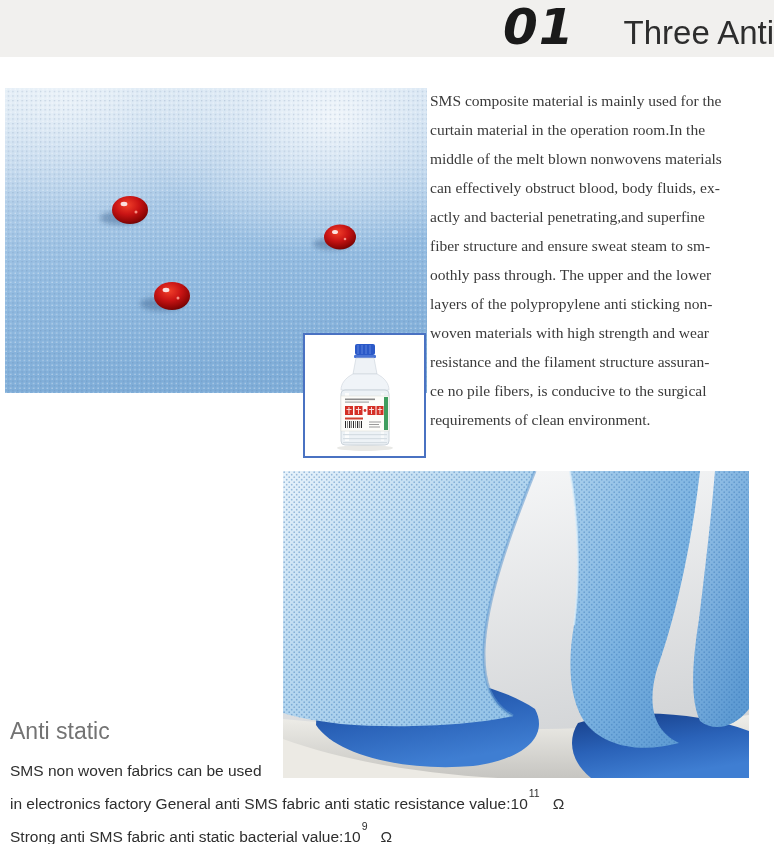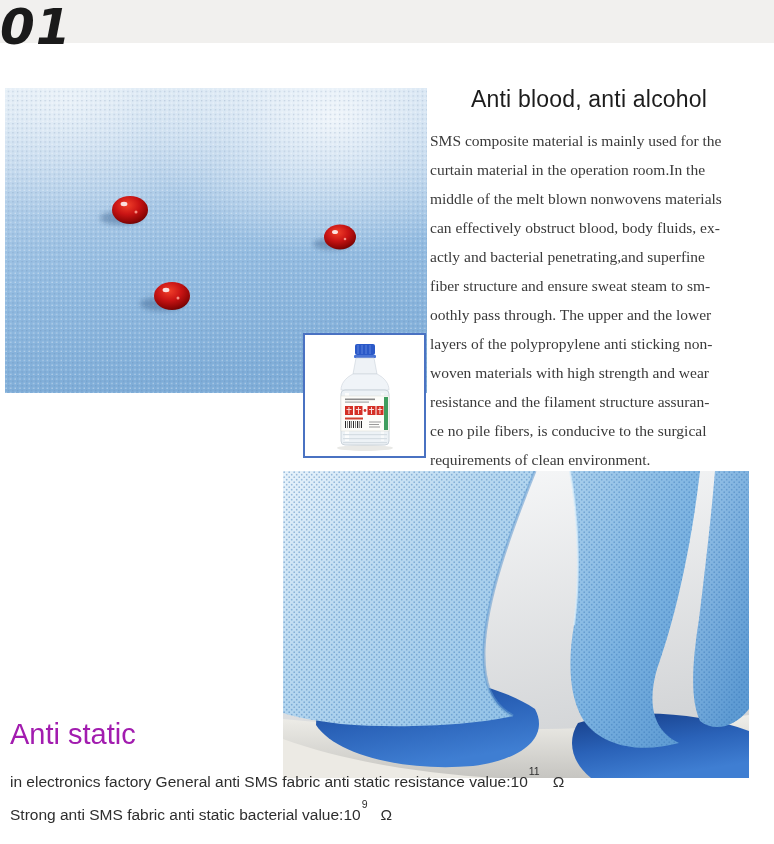--- a/index.html
+++ b/index.html
@@ -5,22 +5,22 @@
   html,body{margin:0;padding:0;}
   body{
     width:774px;height:844px;background:#ffffff;
     font-family:"Liberation Sans",sans-serif;
     position:relative;overflow:hidden;
   }
   .page{position:relative;width:774px;height:844px;}
 
   
   .band{
-    height:43px;background:#f1f0ee;
-    display:flex;align-items:baseline;justify-content:space-between;
+    height:57px;background:#f1f0ee;
+    display:flex;align-items:baseline;justify-content:flex-end;
     padding-top:1px;box-sizing:border-box;gap:31px;
   }
   .band-num{
     font-family:"DejaVu Sans",sans-serif;
     font-style:italic;font-weight:700;
     font-size:50px;line-height:52px;color:#1a1a1a;letter-spacing:1px;
   }
   .band-title{
     font-size:33px;line-height:40px;color:#2d2d2d;margin-left:18px;font-weight:400;
   }
@@ -42,33 +42,34 @@
     text-align:center;letter-spacing:0.2px;
   }
   .blood p{
     margin:0;font-size:15.5px;line-height:29px;color:#3a3a3a;
     white-space:pre-line;
     font-family:Liberation Serif, serif;
   }
 
   
   .static{position:absolute;left:10px;top:718px;width:680px;z-index:2;}
-  .static h2{margin:0 0 12px 0;font-size:29px;font-weight:400;color:#a21caf;}
+  .static h2{margin:0 0 12px 0;font-size:23px;font-weight:400;color:#737373;}
   .static p{margin:0;font-size:15.5px;line-height:28px;color:#2e2e2e;}
   .static sup.pow{
     font-size:10.5px;position:relative;top:-6px;margin:0 13px 0 1px;
   }
 </style>
 </head>
 <body>
 
 <div class="page">
 
   <header class="band">
     <span class="band-num">01</span>
+    <span class="band-title">Three Anti</span>
   </header>
 
   <main class="content">
 
     <figure class="img-droplets">
       <svg viewBox="0 0 422 305" preserveAspectRatio="none">
         <defs>
           <linearGradient id="fabBg" x1="0" y1="0" x2="0.15" y2="1">
             <stop offset="0" stop-color="#dce9f4"></stop>
             <stop offset="0.28" stop-color="#b7d1ea"></stop>
@@ -120,21 +121,20 @@
         <g>
           <ellipse cx="157" cy="216" rx="22" ry="7" fill="#3c6490" opacity="0.45" filter="url(#soft)"></ellipse>
           <ellipse cx="167" cy="208" rx="18" ry="14" fill="url(#bead)"></ellipse>
           <ellipse cx="161" cy="202" rx="3.4" ry="2.2" fill="#ffffff" opacity="0.85"></ellipse>
           <circle cx="173" cy="210" r="1.5" fill="#ffb0a0" opacity="0.8"></circle>
         </g>
       </svg>
     </figure>
 
     <section class="blood">
-      <h2>Anti blood, anti alcohol</h2>
       <p>SMS composite material is mainly used for the
 curtain material in the operation room.In the
 middle of the melt blown nonwovens materials
 can effectively obstruct blood, body fluids, ex-
 actly and bacterial penetrating,and superfine
 fiber structure and ensure sweat steam to sm-
 oothly pass through. The upper and the lower
 layers of the polypropylene anti sticking non-
 woven materials with high strength and wear
 resistance and the filament structure assuran-
@@ -268,18 +268,19 @@
         <use href="#f2" fill="url(#dots)" opacity="0.8"></use>
         <path d="M287,0 C296,50 297,110 291,154" fill="none" stroke="#d8ecfa" stroke-width="2" opacity="0.7"></path>
 
         <use href="#f3" fill="url(#lb3)"></use>
         <use href="#f3" fill="url(#dots)" opacity="0.8"></use>
       </svg>
     </figure>
 
     <section class="static">
       <h2>Anti static</h2>
+      <p>SMS non woven fabrics can be used</p>
       <p><span>in electronics factory General anti SMS fabric anti static resistance value:10</span><sup class="pow">11</sup><span>Ω</span></p>
       <p><span>Strong anti SMS fabric anti static bacterial value:10</span><sup class="pow">9</sup><span>Ω</span></p>
     </section>
 
   </main>
 </div>
 
 </body></html>

